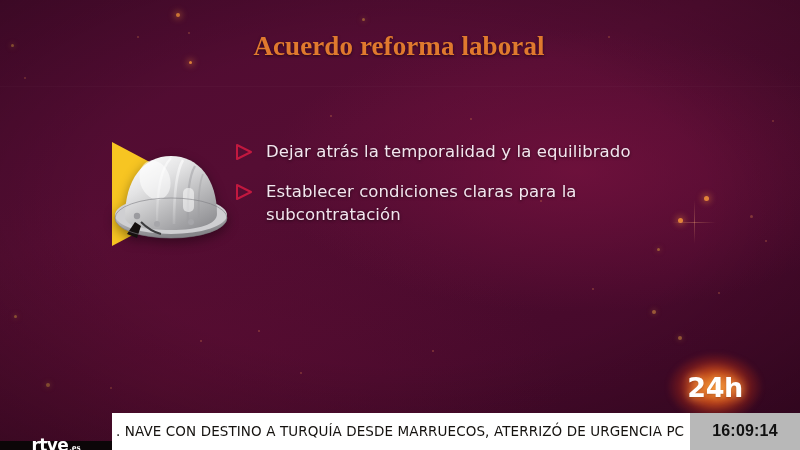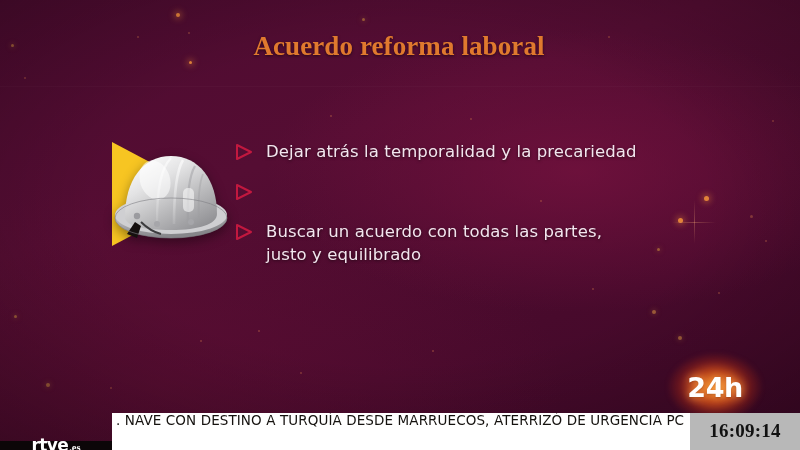--- a/index.html
+++ b/index.html
@@ -189,43 +189,43 @@
     font-family: Liberation Serif, serif;
     font-weight: bold;
     font-size: 10.5px;
     color: #ffffff;
     margin-left: 1px;
   }
   .ticker-body {
     flex: 1 1 auto;
     background: #ffffff;
     display: flex;
-    align-items: flex-start;
+    align-items: center;
     overflow: hidden;
     padding-left: 4px;
   }
   .ticker-text {
     font-family: "DejaVu Sans", sans-serif;
     font-size: 13.5px;
     color: #15120f;
     letter-spacing: 0.1px;
     white-space: nowrap;
     transform: translateY(-1px);
   }
   .ticker-clock {
     flex: 0 0 110px;
     background: #b8b8b8;
     display: flex;
     align-items: center;
     justify-content: center;
   }
   .clock-text {
-    font-family: Liberation Serif, serif;
-    font-weight: bold;
-    font-size: 19px;
+    font-family: Liberation Sans, sans-serif;
+    font-weight: bold;
+    font-size: 16px;
     color: #111111;
     letter-spacing: 0.2px;
     transform: translateY(-1px);
   }
 </style>
 </head>
 <body>
 
 <div id="screen">
 
@@ -320,40 +320,33 @@
   </div>
 
   <div class="bullets">
 
     <div class="bullet">
       <span class="bullet-marker">
         <svg width="20" height="18" viewBox="0 0 20 18">
           <polygon points="3,2 17,9 3,16" fill="none" stroke="#c2183f" stroke-width="2" stroke-linejoin="round"></polygon>
         </svg>
       </span>
-      <span class="bullet-text">Dejar atrás la temporalidad y la precariedad</span>
+      <span class="bullet-text">Dejar atrás la temporalidad y la equilibrado</span>
     </div>
 
     <div class="bullet">
       <span class="bullet-marker">
         <svg width="20" height="18" viewBox="0 0 20 18">
           <polygon points="3,2 17,9 3,16" fill="none" stroke="#c2183f" stroke-width="2" stroke-linejoin="round"></polygon>
         </svg>
       </span>
-    </div>
-
-    <div class="bullet">
-      <span class="bullet-marker">
-        <svg width="20" height="18" viewBox="0 0 20 18">
-          <polygon points="3,2 17,9 3,16" fill="none" stroke="#c2183f" stroke-width="2" stroke-linejoin="round"></polygon>
-        </svg>
-      </span>
-      <span class="bullet-text">Buscar un acuerdo con todas las partes,
-justo y equilibrado</span>
-    </div>
+      <span class="bullet-text">Establecer condiciones claras para la
+subcontratación</span>
+    </div>
+
 
   </div>
 
   <div class="logo24">
     <div class="logo24-glow"></div>
     <div class="logo24-text">24h</div>
   </div>
 
   <div class="ticker">
     <div class="ticker-logo">

